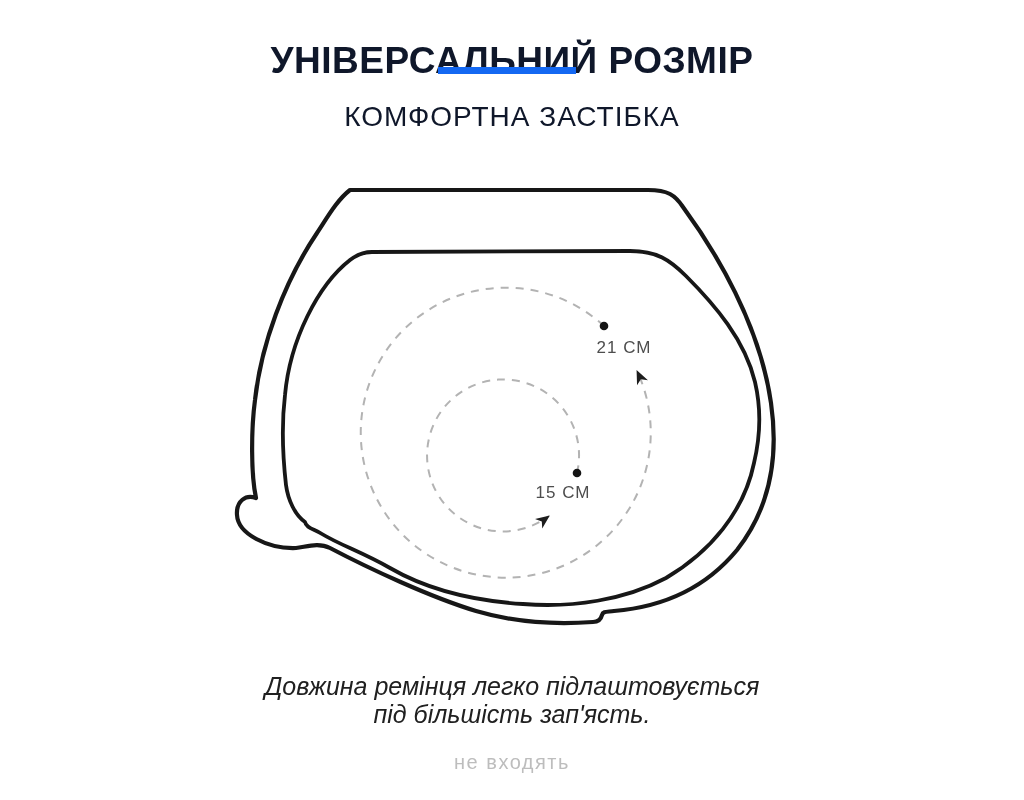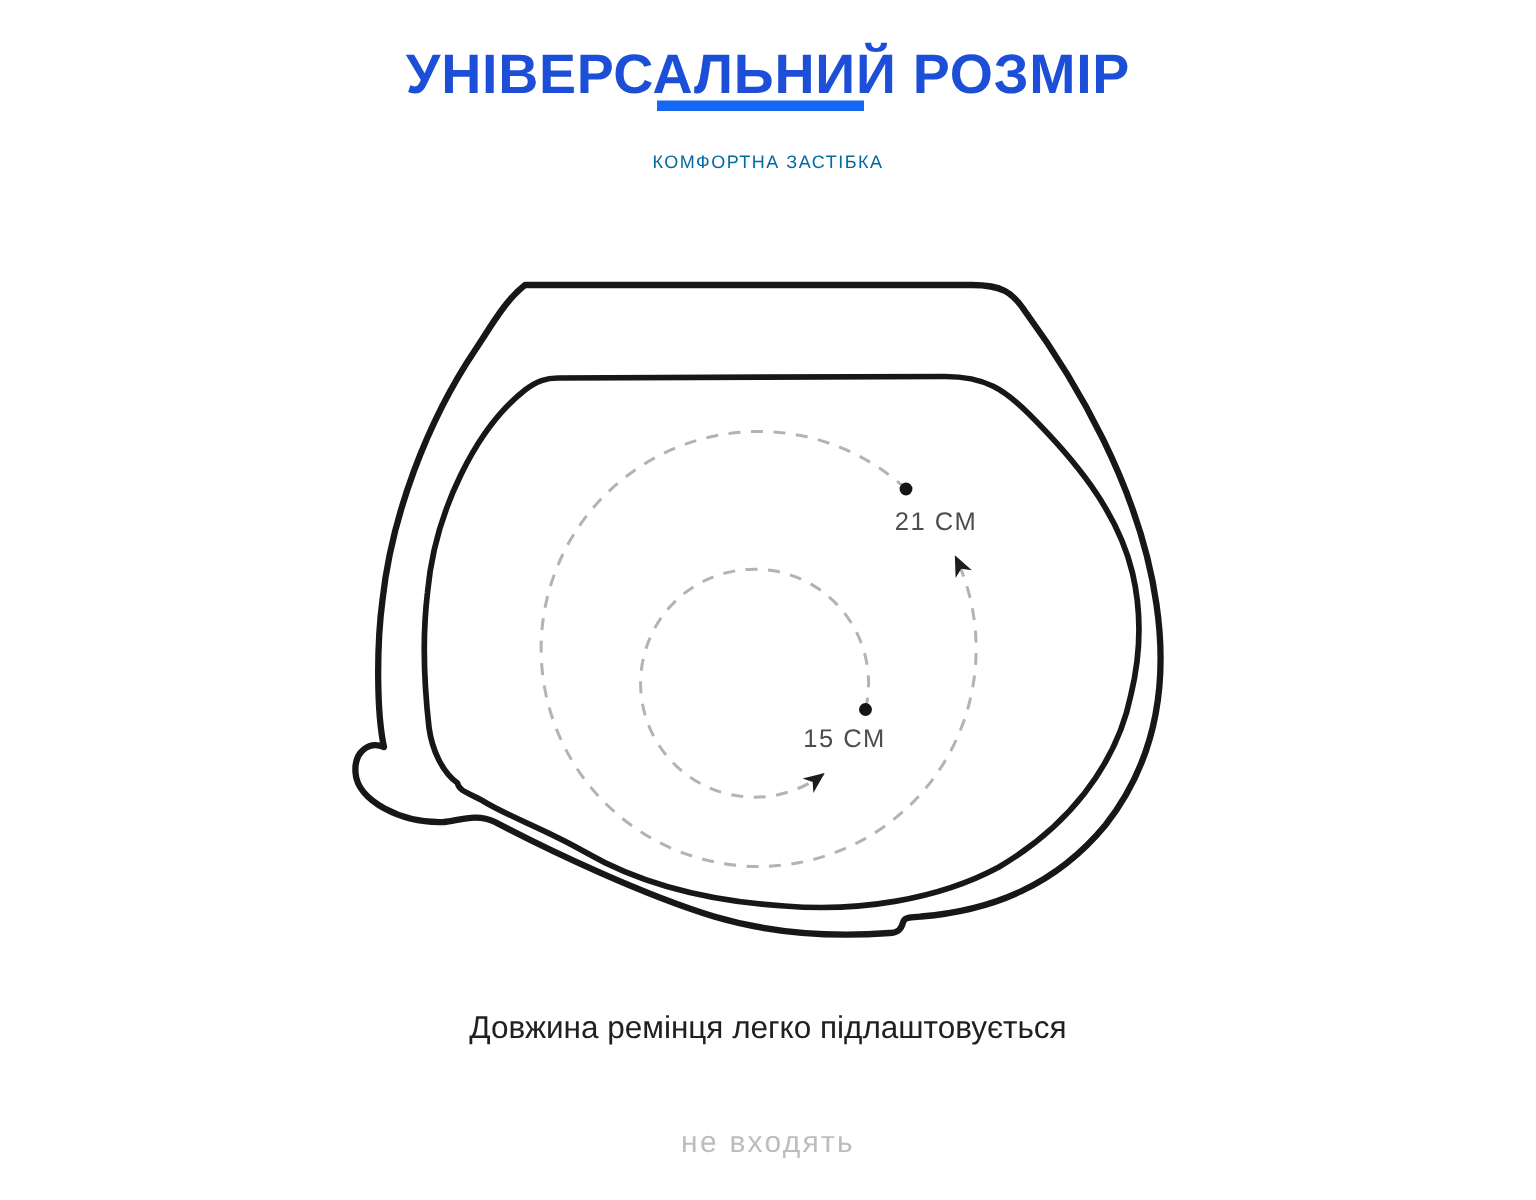--- a/index.html
+++ b/index.html
@@ -9,47 +9,47 @@
   }
   body {
     width: 1024px;
     height: 800px;
     position: relative;
     overflow: hidden;
     font-family: "Liberation Sans", "DejaVu Sans", sans-serif;
   }
   .page-title {
     position: absolute;
-    top: 4px;
+    top: 15px;
     left: 0;
     width: 1024px;
     text-align: center;
     font-size: 37px;
     font-weight: 800;
     letter-spacing: 0.5px;
-    color: #1d4ed8;
+    color: #0f172a;
   }
   .divider {
     position: absolute;
     top: 67px;
     left: 438px;
     width: 138px;
     height: 7px;
     background: #1468f2;
   }
   .subtitle {
     position: absolute;
     top: 101px;
     left: 0;
     width: 1024px;
     text-align: center;
-    font-size: 12px;
+    font-size: 28px;
     font-weight: 400;
     letter-spacing: 1px;
-    color: #0369a1;
+    color: #0f172a;
   }
   .band-svg {
     position: absolute;
     left: 230px;
     top: 175px;
     width: 560px;
     height: 475px;
   }
   .band-outline {
     fill: none;
@@ -74,24 +74,25 @@
     fill: #4d4d4d;
   }
   .end-dot { fill: #141414; }
   .arrow-head { fill: #1d1d1d; }
   .caption {
     position: absolute;
     top: 672px;
     left: 0;
     width: 1024px;
     text-align: center;
-    font-size: 21px;
+    font-size: 25px;
     font-weight: 500;
     line-height: 28px;
     color: #202020;
+    font-style: italic;
   }
   .footer-note {
     position: absolute;
     top: 748px;
     left: 0;
     width: 1024px;
     text-align: center;
     font-size: 20px;
     font-weight: 400;
     letter-spacing: 1.5px;
@@ -152,17 +153,18 @@
   <text class="size-label" x="624" y="353" text-anchor="middle">21 СМ</text>
 
   <path class="dash-arc" d="M 577,473 A 76,76 0 1 0 549,516"></path>
   <circle class="end-dot" cx="577" cy="473" r="4.3"></circle>
   <path class="arrow-head" d="M 1,0 L -13,6 L -9,0 L -13,-6 Z" transform="translate(549,516) rotate(-37)"></path>
   <text class="size-label" x="563" y="498" text-anchor="middle">15 СМ</text>
 </svg>
 
 <div class="caption">
   <div>Довжина ремінця легко підлаштовується</div>
+  <div>під більшість зап'ясть.</div>
 </div>
 
 <div class="footer-note">
   <div>не входять</div>
 </div>
 
 </body></html>

